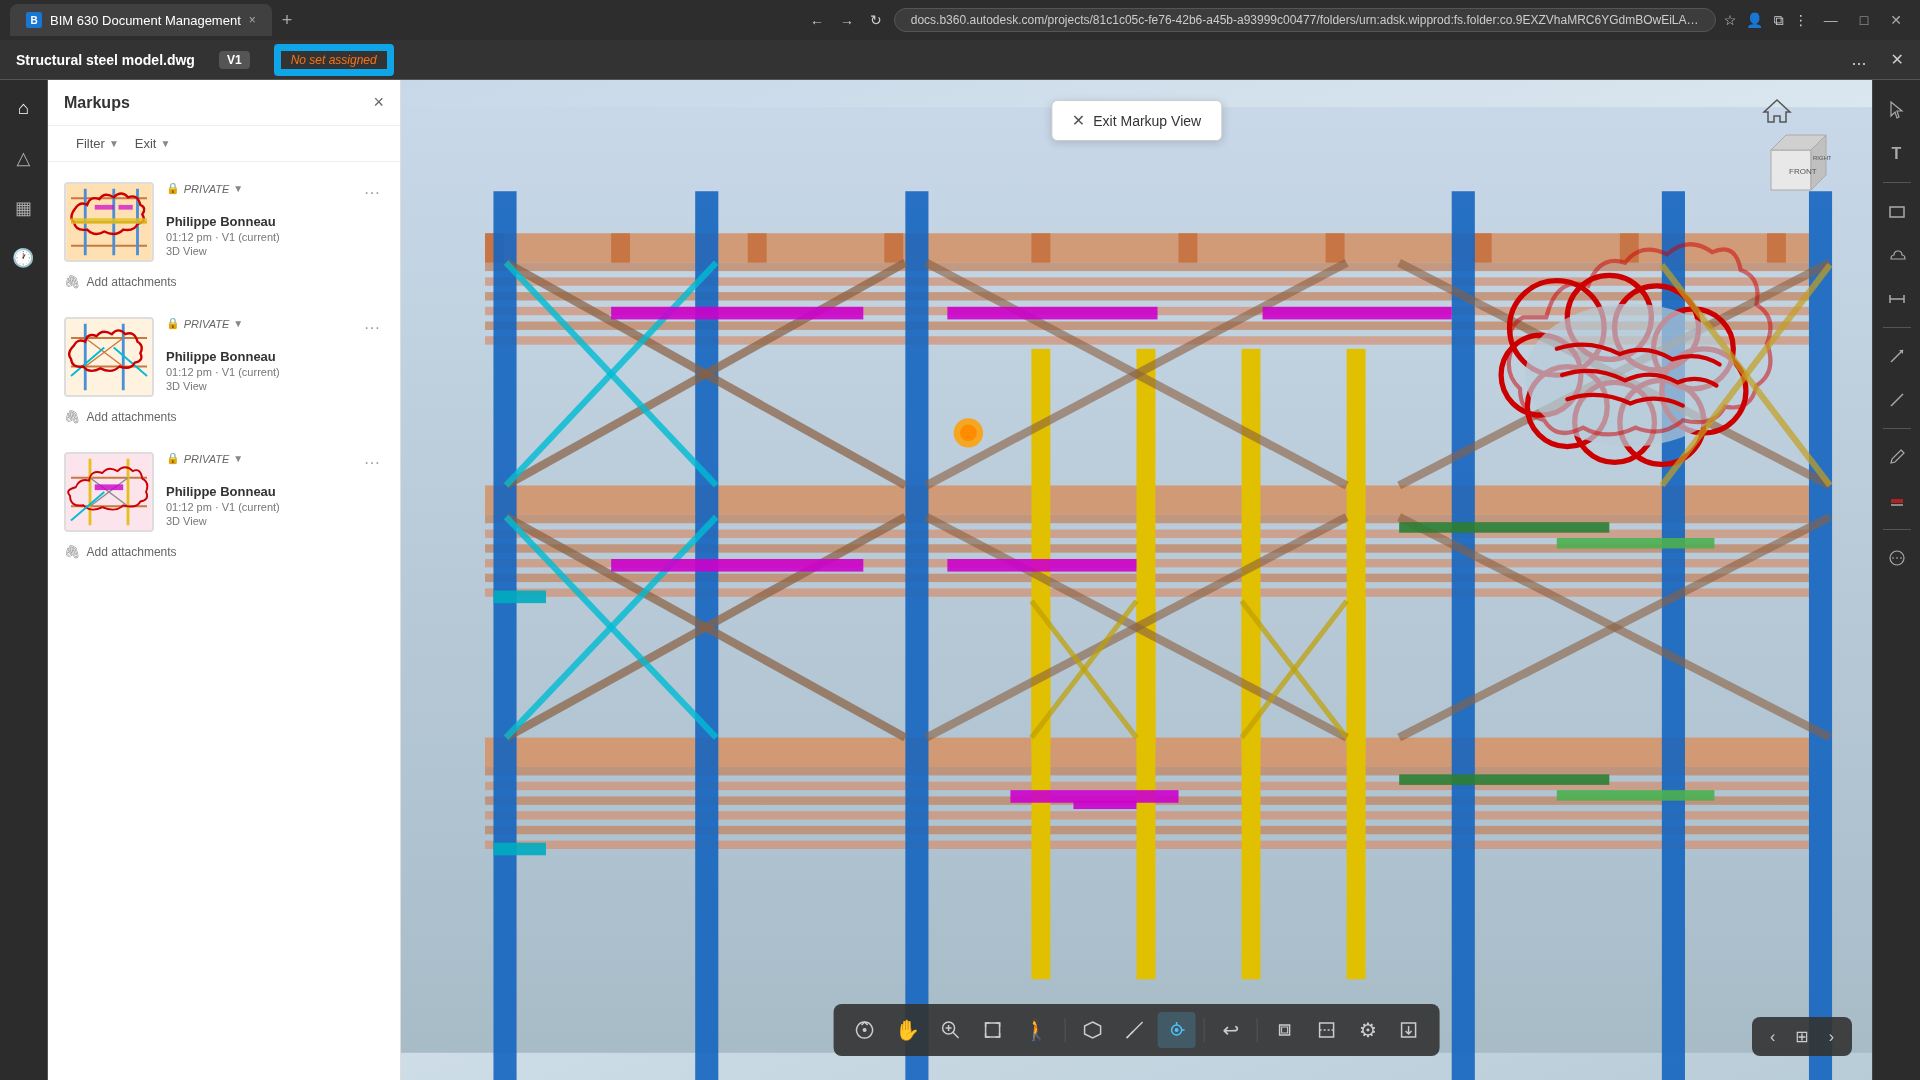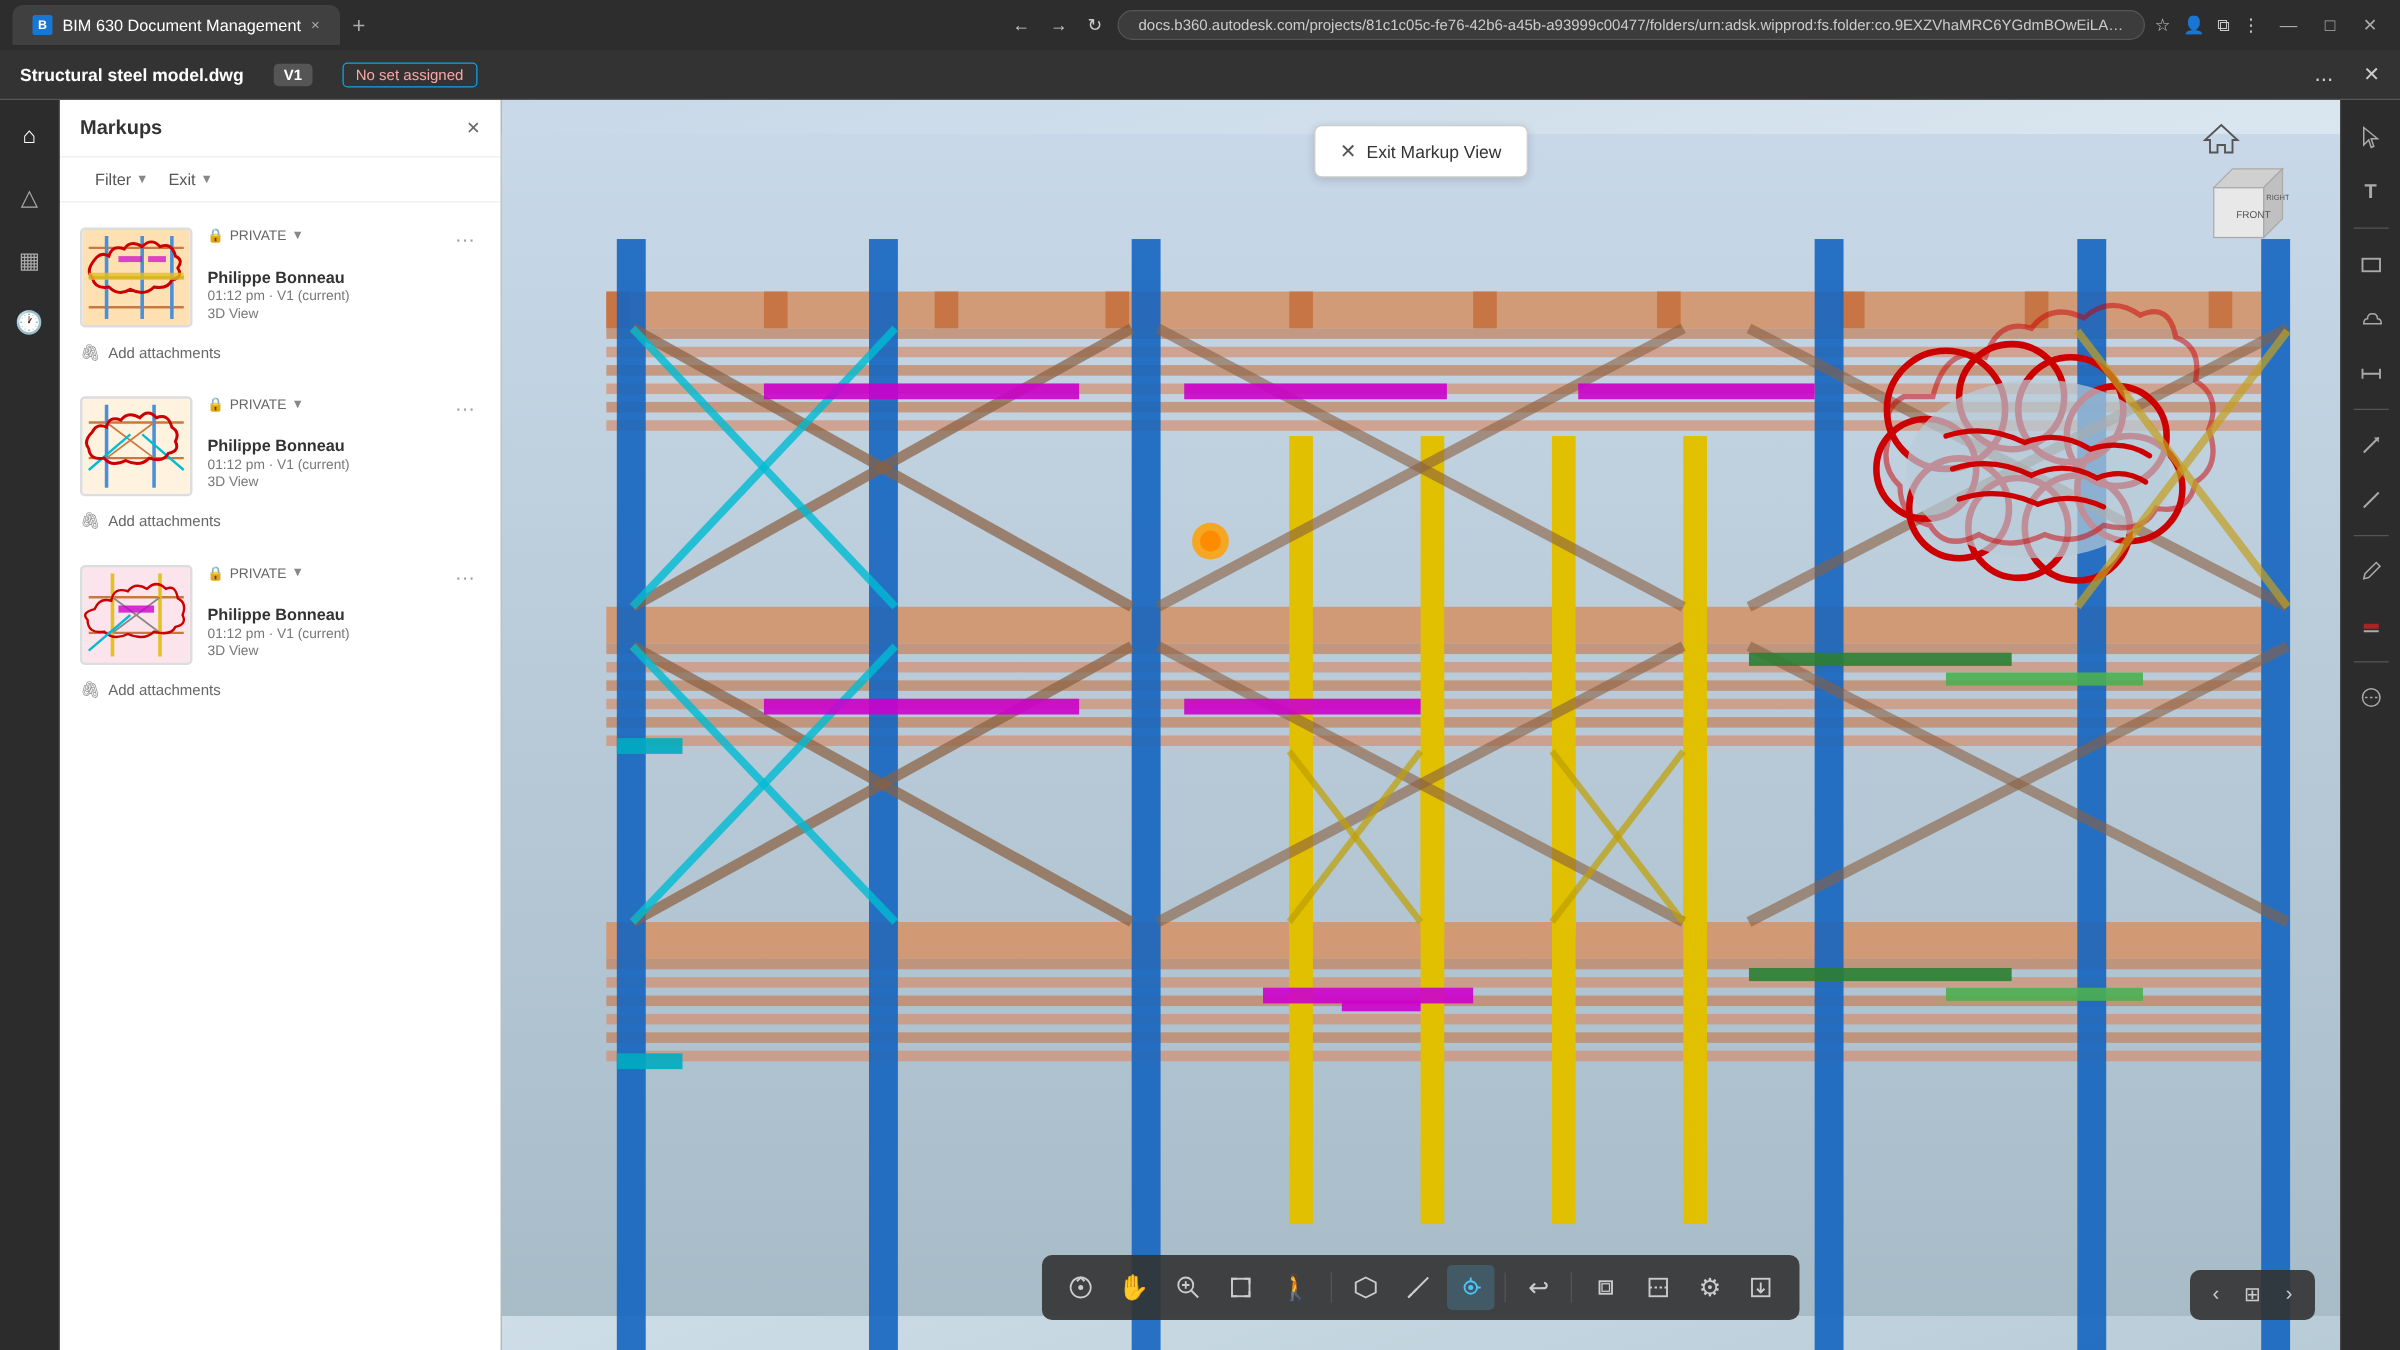--- a/index.html
+++ b/index.html
@@ -118,25 +118,26 @@
     .version-badge {
       background: #555;
       color: #fff;
       border-radius: 4px;
       padding: 2px 8px;
       font-size: 12px;
       font-weight: bold;
     }
     .no-set-badge {
       background: transparent;
-      color: #fca5a5;
-      border: 1px solid #0ea5e9;
+      color: #f97316;
+      border: 7px solid #0ea5e9;
       border-radius: 4px;
       padding: 2px 10px;
       font-size: 12px;
+      font-style: italic;
     }
     .header-spacer { flex: 1; }
     .header-more {
       color: #ccc;
       font-size: 18px;
       cursor: pointer;
     }
     .header-close {
       color: #ccc;
       font-size: 16px;
@@ -244,21 +245,21 @@
     }
     .markup-privacy {
       display: flex;
       align-items: center;
       gap: 4px;
       font-size: 11px;
       color: #666;
       margin-bottom: 4px;
     }
     .lock-icon { font-size: 11px; }
-    .privacy-text { font-size: 11px; }
+    .privacy-text { font-size: 11px; font-style: italic; }
     .markup-author {
       font-size: 13px;
       font-weight: 600;
       color: #333;
       margin-bottom: 2px;
       margin-top: 19px;
     }
     .markup-meta {
       font-size: 11px;
       color: #777;

